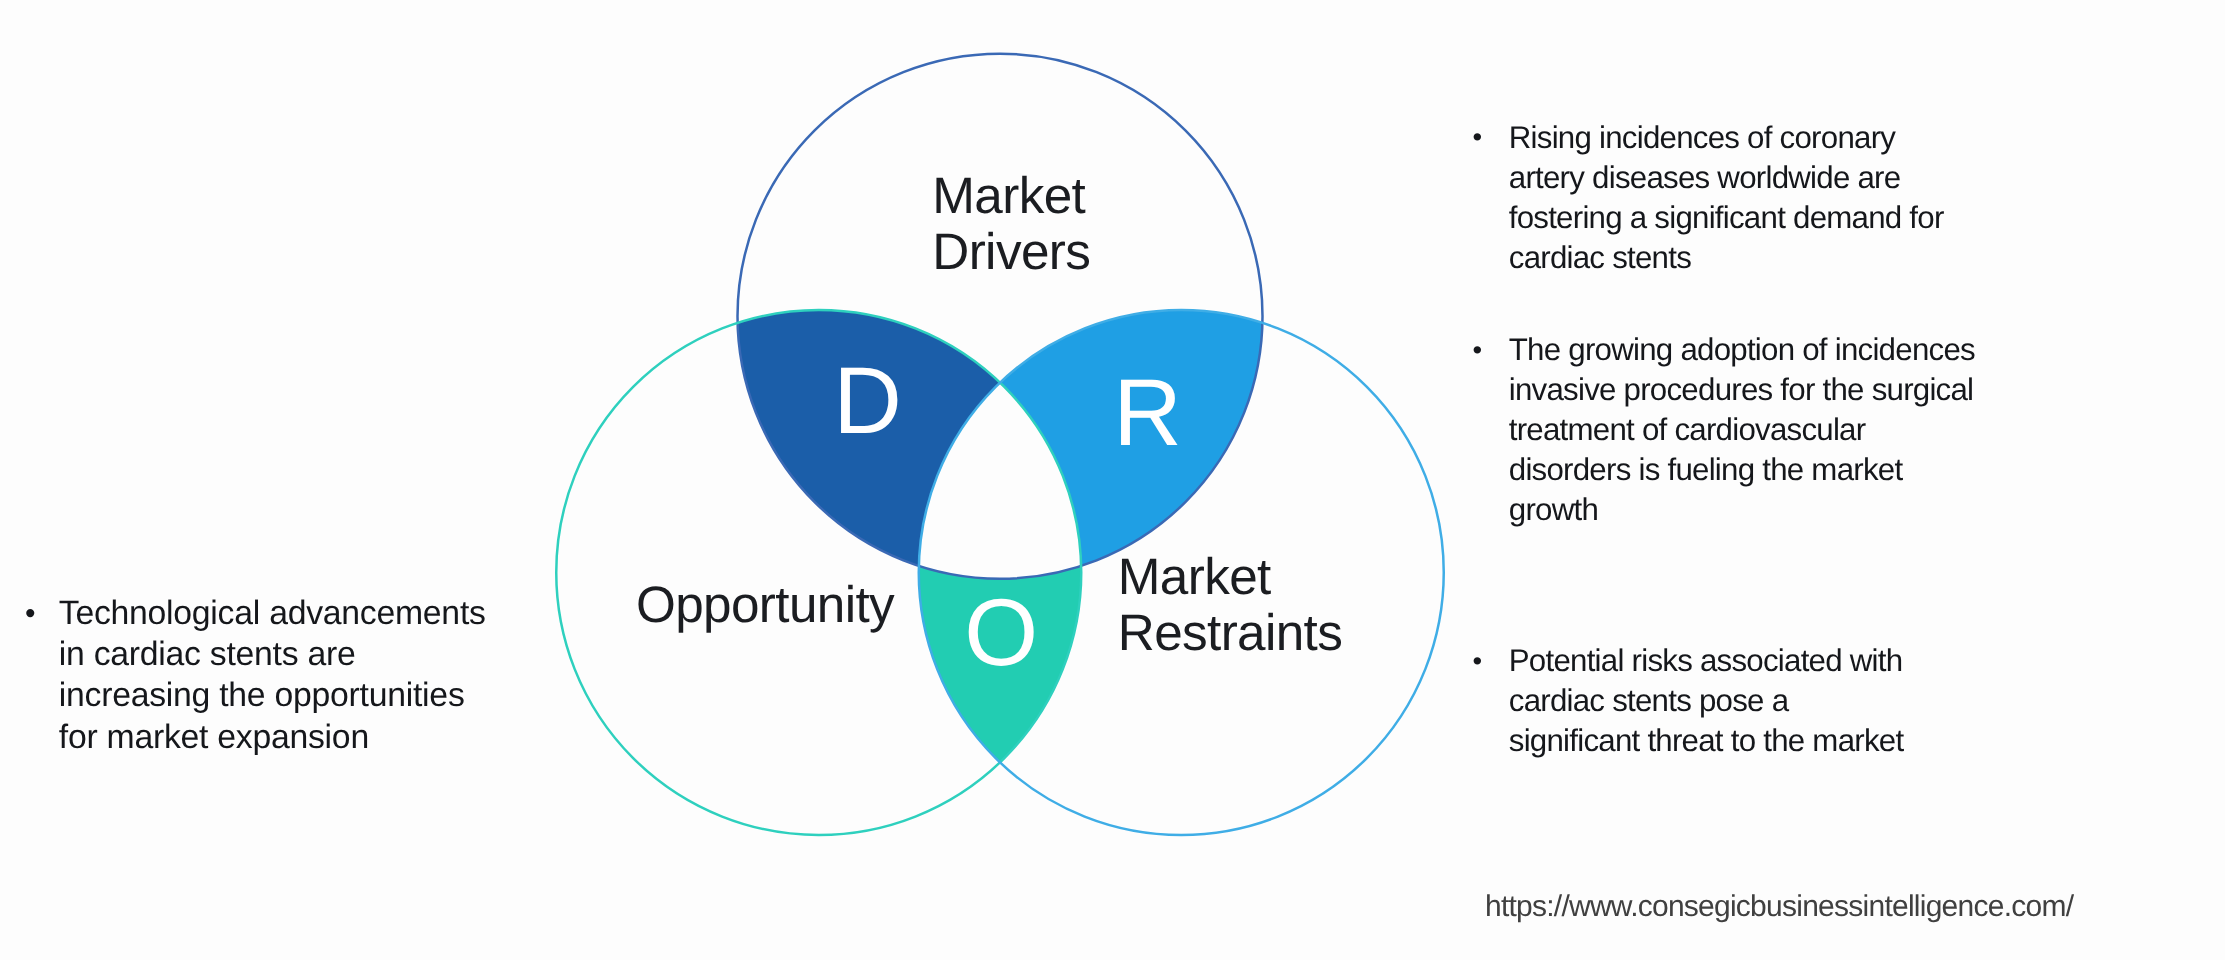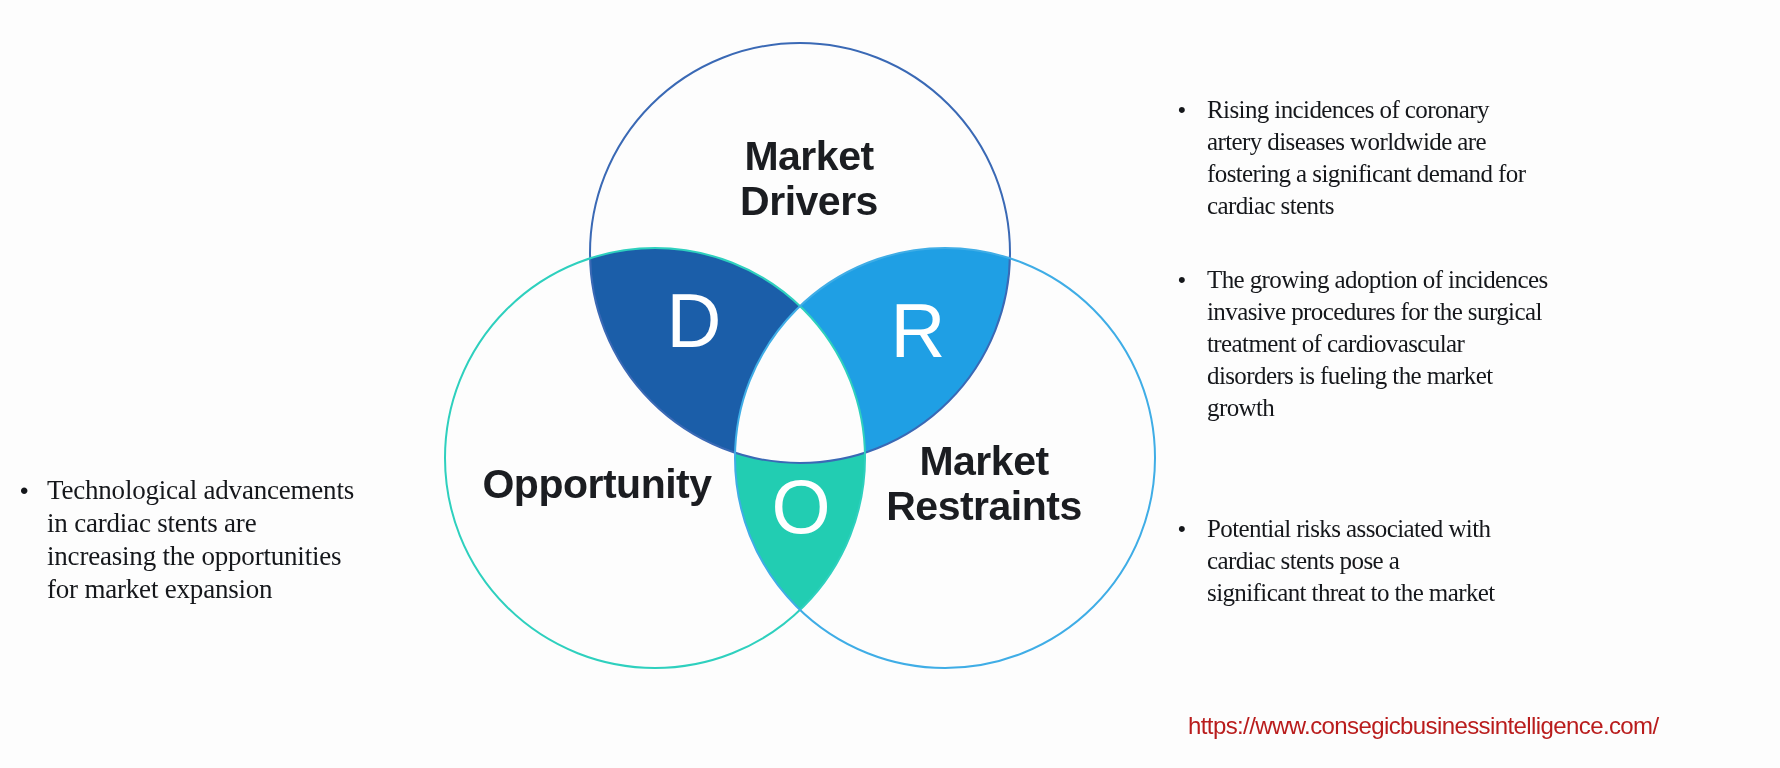--- a/index.html
+++ b/index.html
@@ -22,41 +22,39 @@
     line-height: 1;
     user-select: none;
   }
   .venn-label {
     position: absolute;
     transform: translate(-50%, -50%);
     font-size: 41px;
     line-height: 45px;
     letter-spacing: -0.5px;
     color: #1b1d21;
-    text-align: center;
     white-space: pre-line;
-    font-weight: bold;
   }
   .note {
     position: absolute;
     display: flex;
     align-items: flex-start;
   }
-  .note .txt { white-space: pre-line; font-family: Liberation Serif, serif; }
+  .note .txt { white-space: pre-line; }
   .right-note { font-size: 25px; line-height: 32px; letter-spacing: -0.6px; }
   .right-note .dot { flex: 0 0 auto; width: 10px; margin-right: 19px; font-size: 22px; line-height: 32px; }
   .left-note { font-size: 27px; line-height: 33px; letter-spacing: -0.2px; }
   .left-note .dot { flex: 0 0 auto; width: 12px; margin-right: 15px; font-size: 24px; line-height: 33px; }
   .source-url {
     position: absolute;
     left: 1188px;
     top: 712px;
     font-size: 24px;
     letter-spacing: -0.6px;
-    color: #b91c1c;
+    color: #404040;
   }
 </style>
 </head>
 <body>
 
 <div class="canvas">
 
   <svg class="venn-svg" width="1780" height="768" viewBox="0 0 1780 768">
     <defs>
       <clipPath id="clipTop">
@@ -85,21 +83,21 @@
     <circle cx="655" cy="458" r="210" fill="none" stroke-width="2" stroke="#2ed0be"></circle>
     <circle cx="945" cy="458" r="210" fill="none" stroke-width="2" stroke="#3fade6"></circle>
   </svg>
 
   <div class="venn-letter" style="left:694px; top:321px;">D</div>
   <div class="venn-letter" style="left:918px; top:331px;">R</div>
   <div class="venn-letter" style="left:801px; top:507px;">O</div>
 
   <div class="venn-label" style="left:809px; top:179px;">Market
 Drivers</div>
-  <div class="venn-label" style="left:597px; top:484px;">Opportunity</div>
+  <div class="venn-label" style="left:612px; top:484px;">Opportunity</div>
   <div class="venn-label" style="left:984px; top:484px;">Market
 Restraints</div>
 
   <div class="note left-note" style="left:20px; top:474px;">
     <span class="dot">•</span>
     <span class="txt">Technological advancements
 in cardiac stents are
 increasing the opportunities
 for market expansion</span>
   </div>

